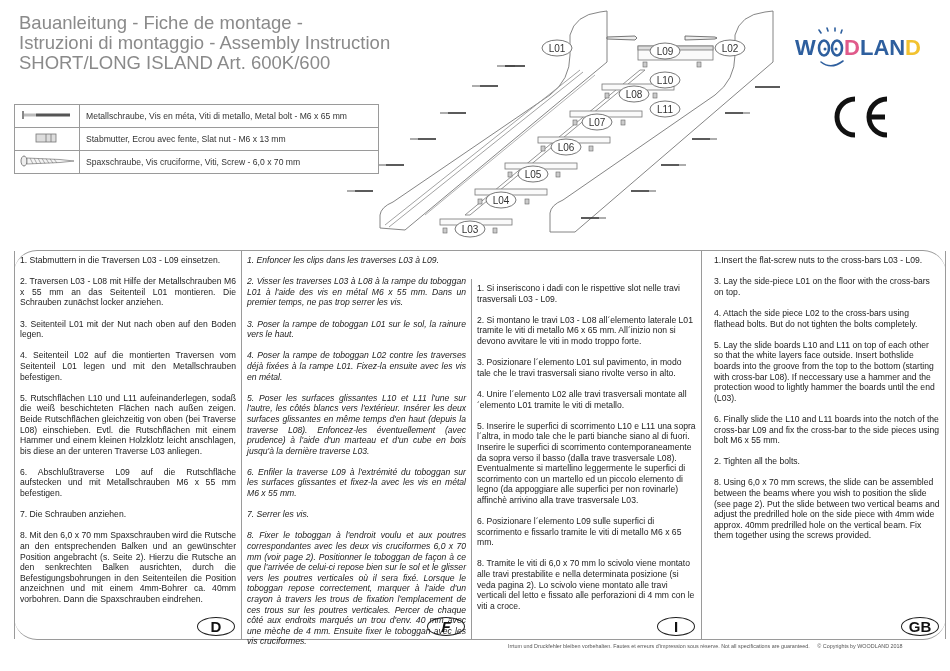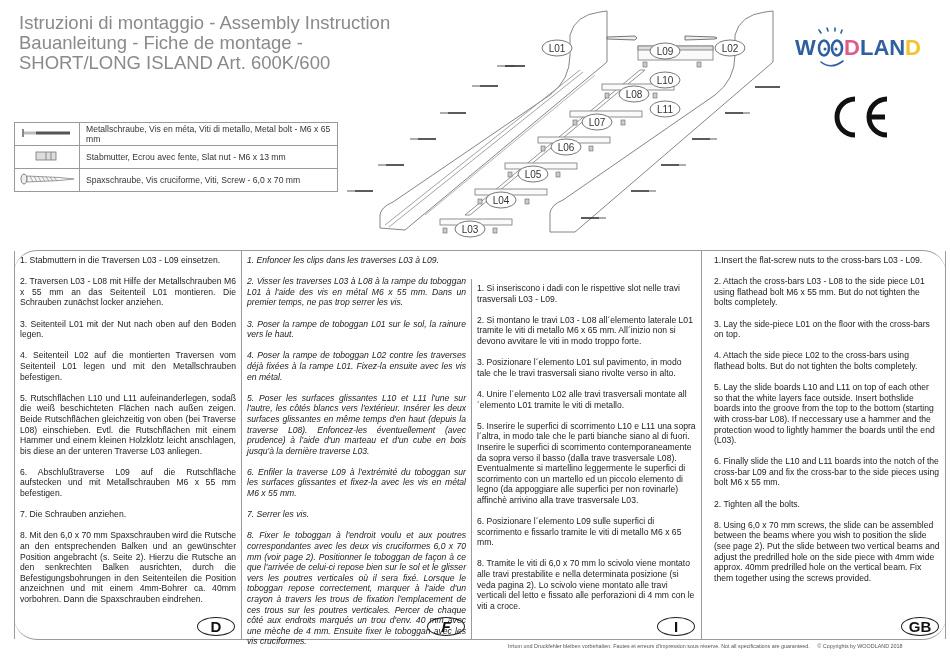--- a/index.html
+++ b/index.html
@@ -1,19 +1,19 @@
 <!DOCTYPE html>
 <html><head>
 <meta charset="utf-8">
 <style>
   html, body { margin:0; padding:0; background:#ffffff; }
   body { width:950px; height:671px; position:relative; overflow:hidden; font-family:"Liberation Sans", sans-serif; color:#222; }
   .title { position:absolute; left:19px; top:13px; font-size:18.5px; line-height:20px; color:#8a8a8a; }
   .title div { white-space:nowrap; }
-  .parts { position:absolute; left:14px; top:104px; width:324px; border-collapse:collapse;margin-top:18px; }
+  .parts { position:absolute; left:14px; top:104px; width:365px; border-collapse:collapse; }
   .parts td { border:1px solid #9a9a9a; font-size:8.6px; color:#333; height:22px; padding:0 6px; }
   .parts td.ic { width:64px; padding:0; text-align:center; }
   .diagram { position:absolute; left:345px; top:10px; width:440px; height:240px; }
   .logo { position:absolute; left:795px; top:24px; width:130px; height:50px; }
   .ce { position:absolute; left:829px; top:94px; width:64px; height:46px; }
   .cols { position:absolute; left:14px; top:250px; width:932px; height:388px; border-top:1px solid #9a9a9a; border-bottom:1px solid #9a9a9a; display:flex;border-radius:23px; }
   .col { box-sizing:border-box; border-left:1px solid #9a9a9a; padding:4px 5px 0 5px; position:relative; font-size:8.6px; line-height:10.6px; color:#222; }
   .col:last-child { border-right:1px solid #9a9a9a;padding-left:12px; }
   .col p { margin:0 0 10.6px 0; }
   .col.just p { text-align:justify; }
@@ -22,22 +22,22 @@
   .c3 { width:230px;margin-top:28px; }
   .c4 { width:245px; }
   .badge { position:absolute; right:6px; bottom:3px; width:36px; height:17px; border:1.3px solid #222; border-radius:50%; font-weight:bold; font-size:15px; line-height:17px; text-align:center; color:#111; }
   .footer { position:absolute; left:508px; top:643px; font-size:5.4px; color:#555; white-space:nowrap; }
   .lbl { font-family:"Liberation Sans", sans-serif; font-size:10px; fill:#333; }
 </style>
 </head>
 <body>
 
 <div class="title">
+  <div>Bauanleitung - Fiche de montage -</div>
   <div>Istruzioni di montaggio - Assembly Instruction</div>
-  <div>Bauanleitung - Fiche de montage -</div>
   <div>SHORT/LONG ISLAND  Art. 600K/600</div>
 </div>
 
 <table class="parts">
   <tbody>
       <tr>
     <td class="ic">
       <svg width="56" height="10" viewBox="0 0 56 10">
             <rect x="3" y="1" width="2" height="8" fill="#888"></rect>
             <rect x="5" y="3.5" width="12" height="3" fill="#bbb"></rect>
@@ -224,21 +224,20 @@
     <p>2. Si montano le travi L03 - L08 all´elemento laterale L01 tramite le viti di metallo M6 x 65 mm. All´inizio non si devono avvitare le viti in modo troppo forte.</p>
     <p>3. Posizionare l´elemento L01 sul pavimento, in modo tale che le travi trasversali siano rivolte verso in alto.</p>
     <p>4. Unire l´elemento L02 alle travi trasversali montate all´elemento L01 tramite le viti di metallo.</p>
     <p>5. Inserire le superfici di scorrimento L10 e L11 una sopra l´altra, in modo tale che le parti bianche siano al di fuori. Inserire le superfici di scorrimento contemporaneamente da sopra verso il basso (dalla trave trasversale L08). Eventualmente si martellino leggermente le superfici di scorrimento con un martello ed un piccolo elemento di legno (da appoggiare alle superfici per non rovinarle) affinchè arrivino alla trave trasversale L03.</p>
     <p>6. Posizionare l´elemento L09 sulle superfici di scorrimento e fissarlo tramite le viti di metallo M6 x 65 mm.</p>
     <p>8. Tramite le viti di 6,0 x 70 mm lo scivolo viene montato alle travi prestabilite e nella determinata posizione (si veda pagina 2). Lo scivolo viene montato alle travi verticali del letto e fissato alle perforazioni di 4 mm con le viti a croce.</p>
     <div class="badge">I</div>
   </div>
   <div class="col c4">
     <p>1.Insert the flat-screw nuts to the cross-bars L03 - L09.</p>
-    <p>2. Attach the cross-bars L03 - L08 to the side piece L01 using flathead bolt M6 x 55 mm. But do not tighten the bolts completely.</p>
     <p>3. Lay the side-piece L01 on the floor with the cross-bars on top.</p>
     <p>4. Attach the side piece L02 to the cross-bars using flathead bolts. But do not tighten the bolts completely.</p>
     <p>5. Lay the slide boards L10 and L11 on top of each other so that the white layers face outside. Insert bothslide boards into the groove from the top to the bottom (starting with cross-bar L08). If neccessary use a hammer and the protection wood to lightly hammer the boards until the end (L03).</p>
     <p>6. Finally slide the L10 and L11 boards into the notch of the cross-bar L09 and fix the cross-bar to the side pieces using bolt  M6 x 55 mm.</p>
     <p>2. Tighten all the bolts.</p>
     <p>8. Using 6,0 x 70 mm screws, the slide can be assembled between the beams where you wish to position the slide (see page  2). Put the slide between two vertical beams and adjust the predrilled hole on the side piece with 4mm wide approx. 40mm predrilled hole on the vertical beam. Fix them together using the screws provided.</p>
     <div class="badge">GB</div>
   </div>
 </div>
 

